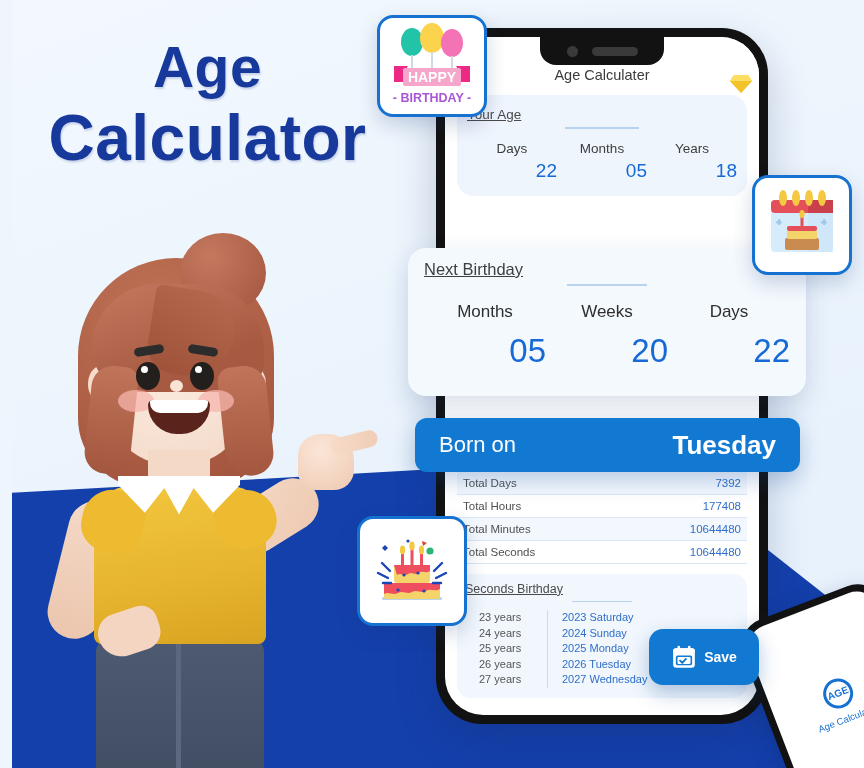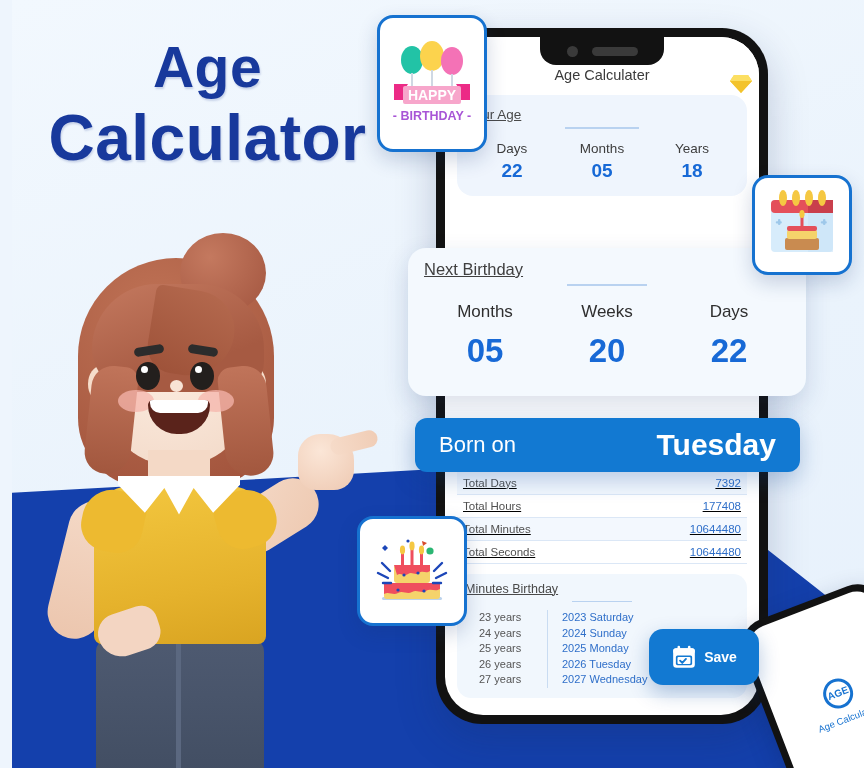--- a/index.html
+++ b/index.html
@@ -128,21 +128,21 @@
   .scroll { padding: 4px 12px 0; }
 
   .card {
     background:#eff5fd; border-radius:16px; padding:12px 10px 14px; margin-bottom:10px;
   }
   .card-title { text-align:left; font-size:13.5px; color:#4a4a4a; padding-bottom:5px;text-decoration:underline; }
   .card-rule { width:74px; height:1.5px; background:#b9d2f0; margin: 0 auto 12px; }
   .trio { display:flex; }
   .trio > div { flex:1; text-align:center; }
   .trio .lbl { font-size:13.5px; color:#3d3d3d; margin-bottom:4px; }
-  .trio .val { font-size:19px; font-weight:700; color:#1769d6; }
+  .trio .val { font-size:19px; font-weight:400; color:#1769d6;text-align:right; }
 
   
   .nb-card {
     position:absolute; left: 396px; top: 248px; width: 398px; height: 148px;
     background:#f4f9fe; border-radius:18px;
     box-shadow: 0 10px 26px rgba(25,55,120,.16);
     padding: 12px 16px 0; z-index:8;
   }
   .nb-card .card-title { font-size:16.5px; color:#3f3f3f; }
   .nb-card .card-rule { width:80px; margin-bottom:16px; }
@@ -151,24 +151,24 @@
 
   
   .born {
     position:absolute; left: 403px; top: 418px; width: 385px; height: 54px;
     background:#1279d2; border-radius:12px; z-index:9;
     display:flex; align-items:center; justify-content:space-between;
     padding: 0 24px;
     box-shadow: 0 8px 22px rgba(10,70,150,.26);
   }
   .born .b-lbl { color:#fff; font-size:22px; }
-  .born .b-val { color:#fff; font-size:30px; font-weight:700; }
-
-  
-  .stats { margin-top: 6px; text-decoration: underline; }
+  .born .b-val { color:#fff; font-size:26px; font-weight:700; }
+
+  
+  .stats { margin-top: 6px; }
   .st-row {
     display:flex; justify-content:space-between; align-items:center;
     padding: 5px 6px; border-bottom:1px solid #dbe7f6; font-size:11.5px;
   }
   .st-row:nth-child(odd) { background:#f3f8fe; }
   .st-k { color:#505050; }
   .st-v { color:#2f6fc9; }
 
   
   .upc { background:#f1f7fd; border-radius:14px; margin-top:10px; padding:8px 8px 10px; }
@@ -190,21 +190,21 @@
   }
   .save-btn span { color:#fff; font-size:14px; font-weight:700; }
 
   
   .badge {
     position:absolute; background:#fff; border:3px solid #1672d0;
     border-radius:16px; z-index:14;
     box-shadow: 0 8px 20px rgba(20,50,110,.2);
     display:flex; align-items:center; justify-content:center;
   }
-  .badge-bd { left:365px; top:15px; width:110px; height:137px; }
+  .badge-bd { left:365px; top:15px; width:110px; height:102px; }
   .badge-cal { left:740px; top:175px; width:100px; height:100px; }
   .badge-cake { left:345px; top:516px; width:110px; height:110px; }
 
   
   .phone2 {
     position:absolute; right:-52px; bottom:-38px; width:150px; height:210px;
     background:#121212; border-radius:28px; transform: rotate(-21deg);
     z-index:6; box-shadow: 0 10px 26px rgba(10,30,80,.3);
     padding:7px;
   }
@@ -336,21 +336,21 @@
             <span class="st-k">Total Minutes</span>
             <span class="st-v">10644480</span>
           </div>
           <div class="st-row">
             <span class="st-k">Total Seconds</span>
             <span class="st-v">10644480</span>
           </div>
         </div>
 
         <div class="upc">
-          <div class="card-title">Minutes Birthday</div>
+          <div class="card-title">Seconds Birthday</div>
           <div class="card-rule"></div>
           <div class="upc-list">
             <div class="upc-col-a">
               <div>23 years</div>
               <div>24 years</div>
               <div>25 years</div>
               <div>26 years</div>
               <div>27 years</div>
             </div>
             <div class="upc-col-b">

